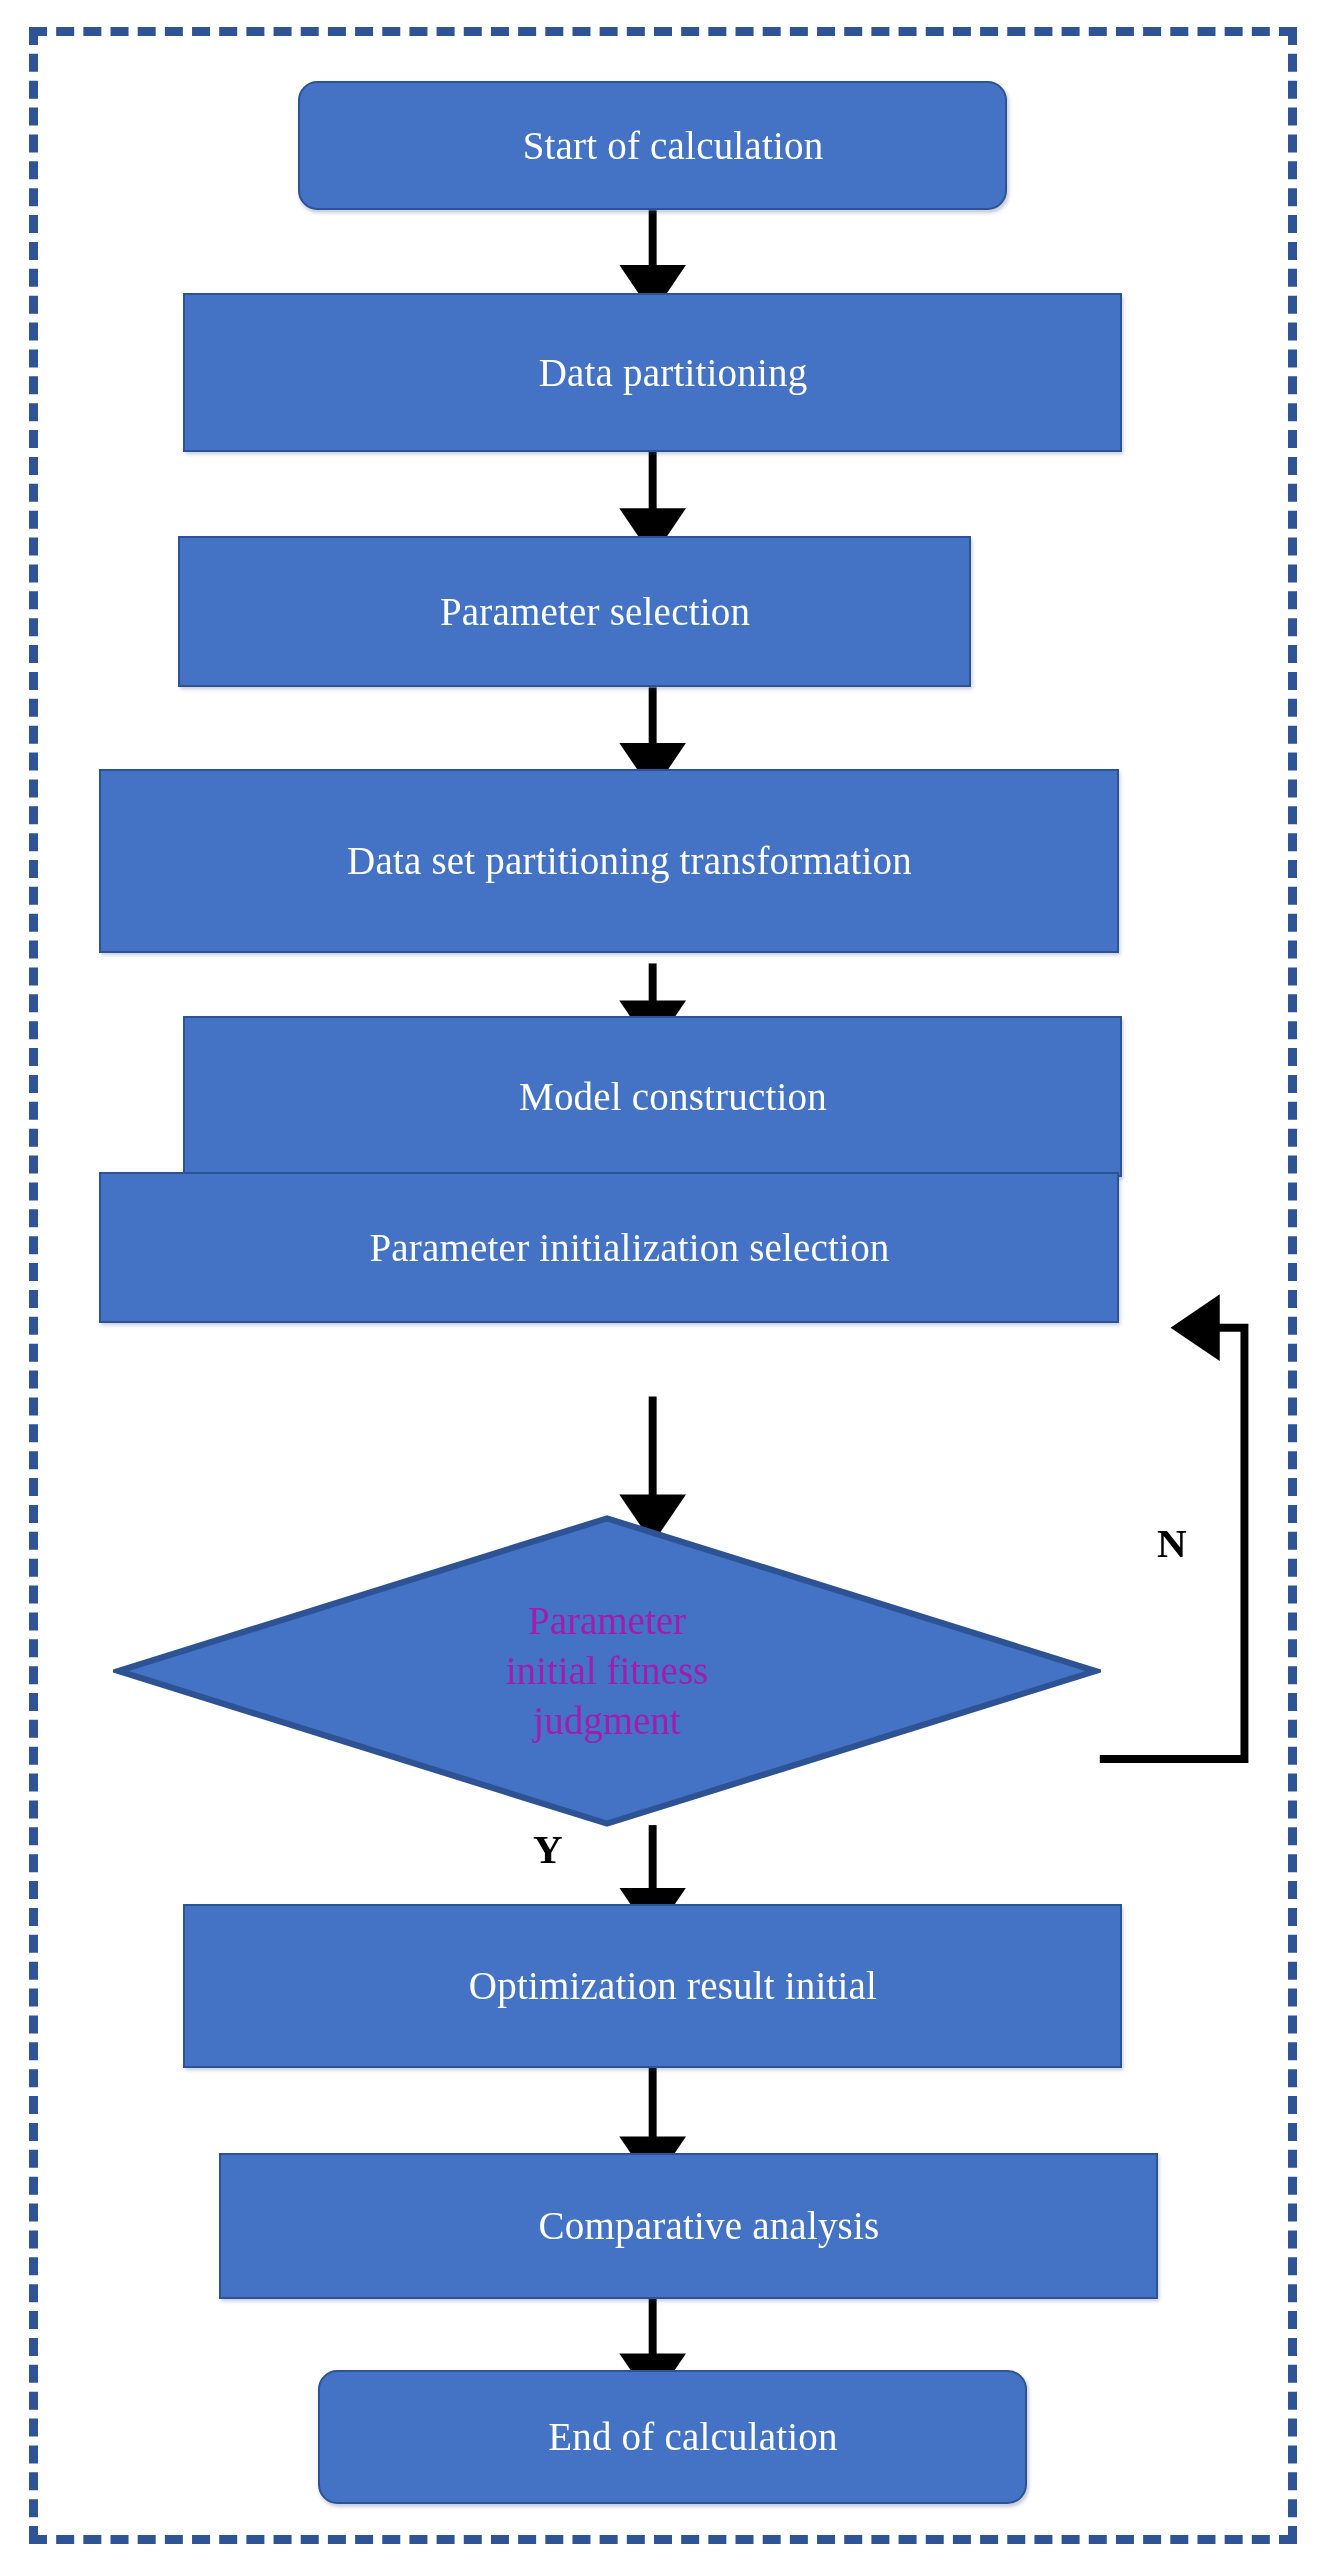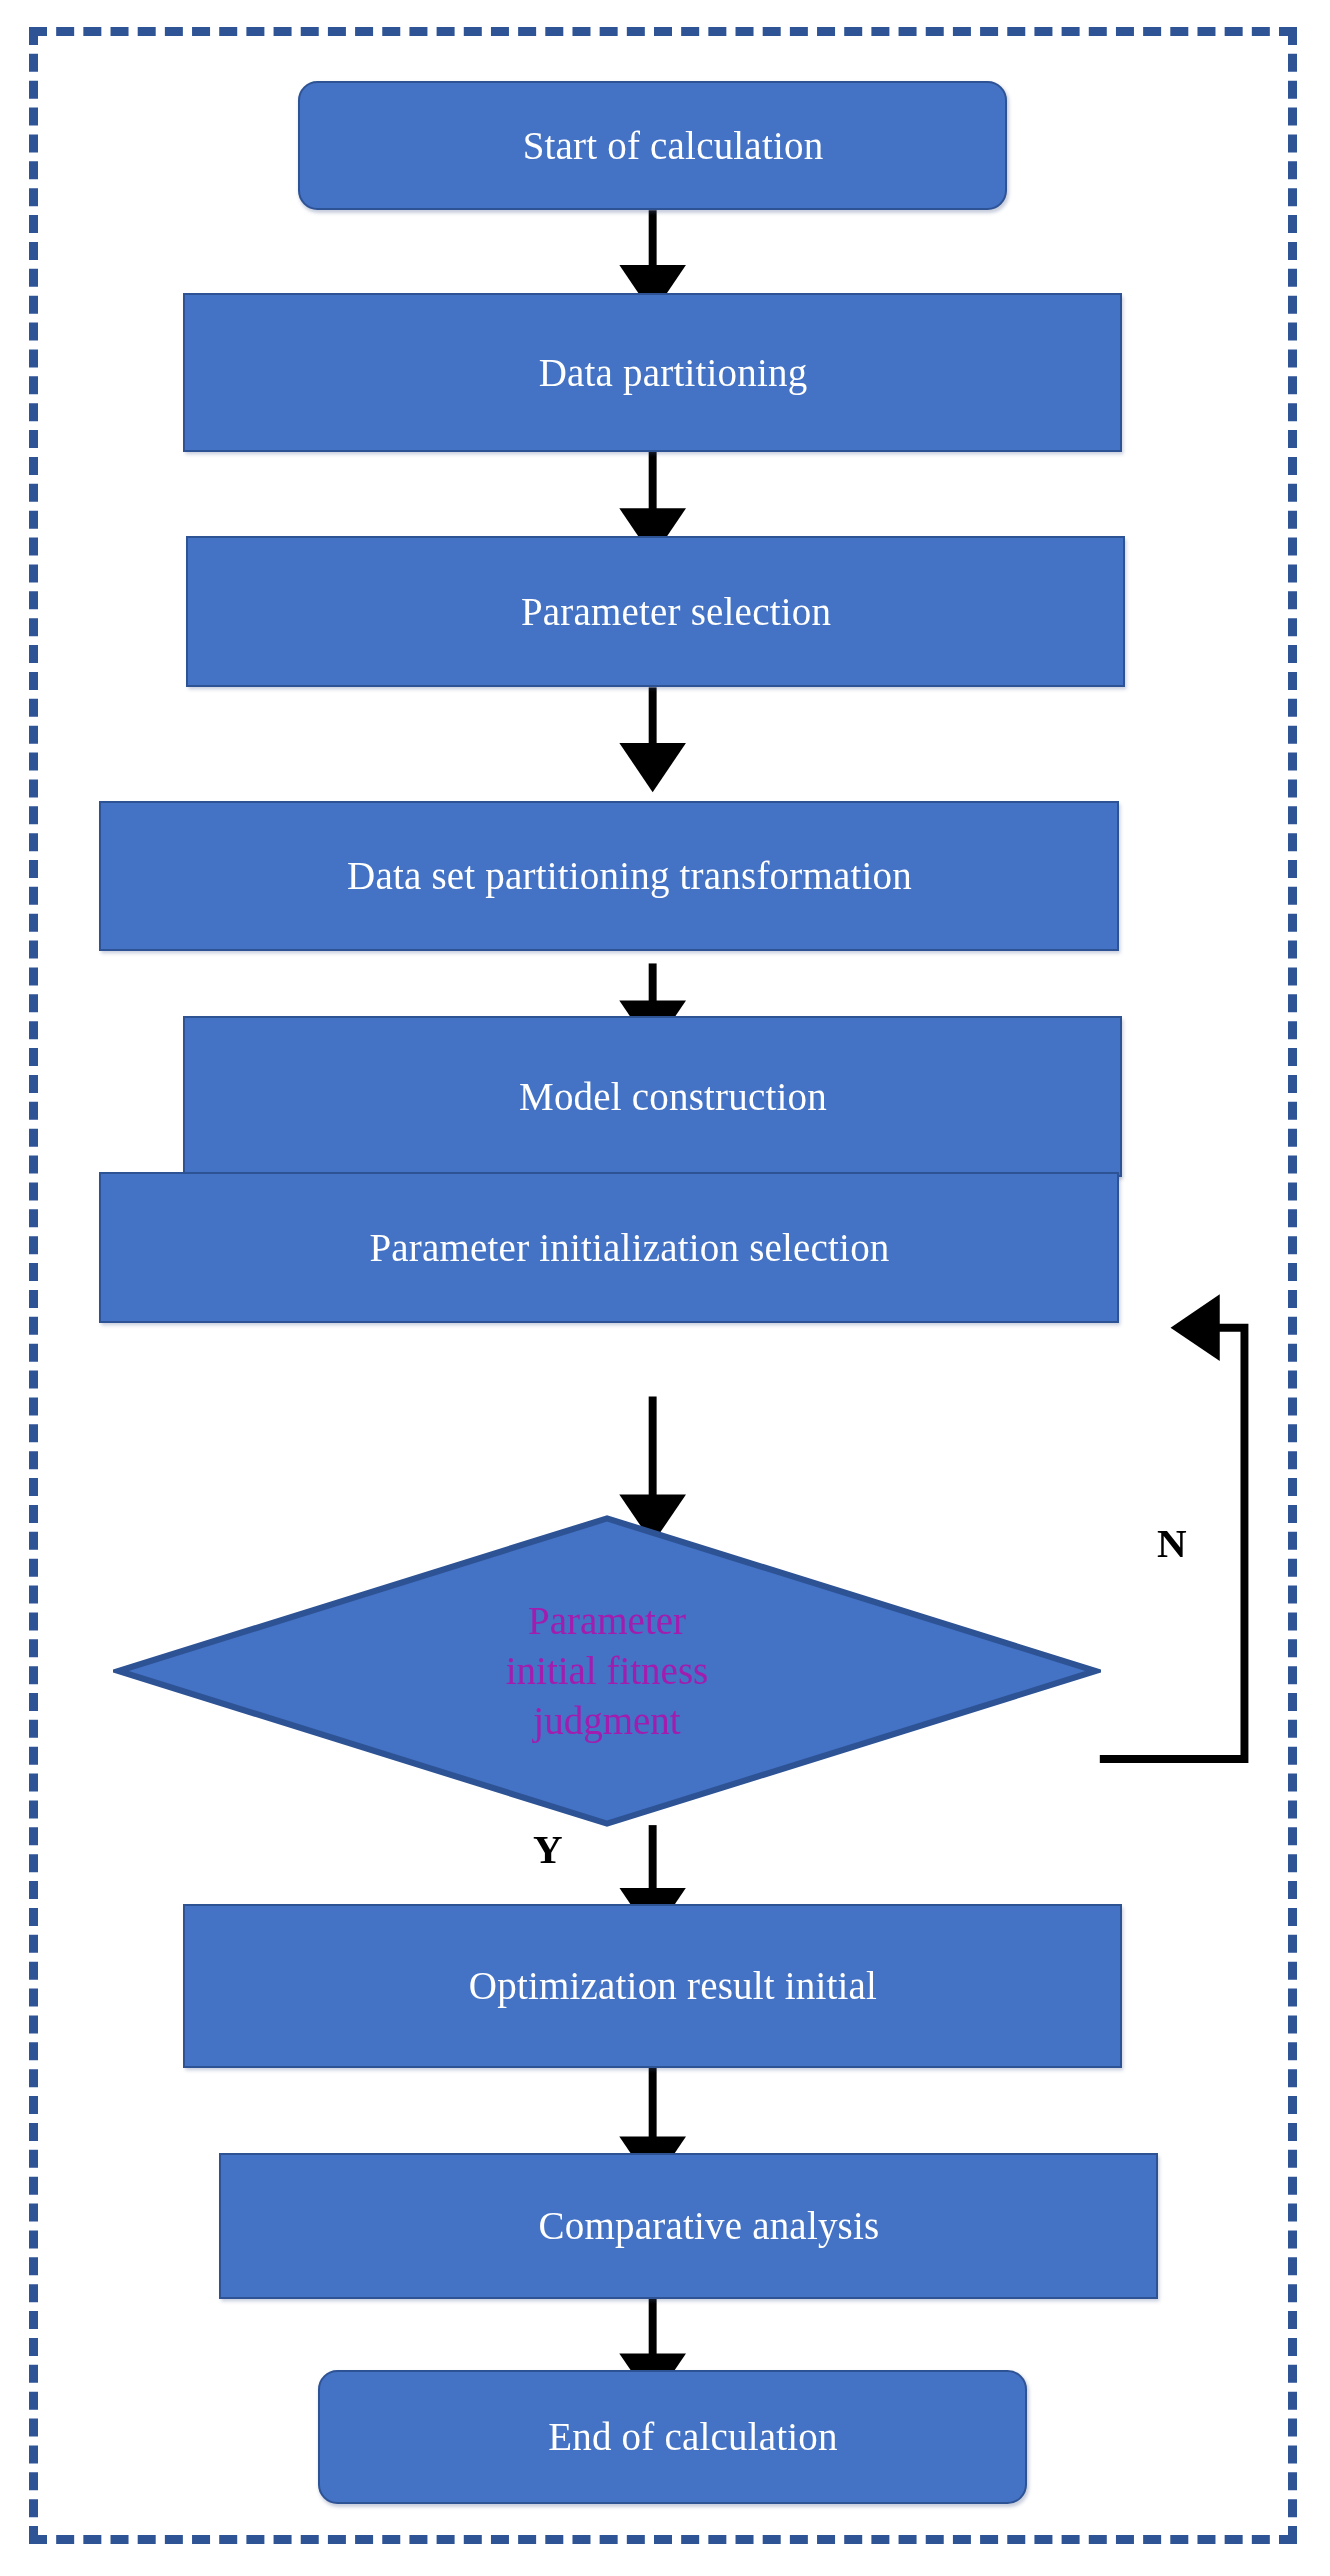--- a/index.html
+++ b/index.html
@@ -125,25 +125,25 @@
   <div class="branch-label" style="left:1157px; top:1523px;">N</div>
 
   <div class="node terminator" style="left:298px; top:81px; width:709px; height:129px;">
     <span class="node-label">Start of calculation</span>
   </div>
 
   <div class="node" style="left:183px; top:293px; width:939px; height:159px;">
     <span class="node-label">Data partitioning</span>
   </div>
 
-  <div class="node" style="left:186px; top:536px; width:939px; height:151px;">
+  <div class="node" style="left:178px; top:536px; width:793px; height:151px;">
     <span class="node-label">Parameter selection</span>
   </div>
 
-  <div class="node" style="left:99px; top:769px; width:1020px; height:150px;margin-top:32px;">
+  <div class="node" style="left:99px; top:769px; width:1020px; height:184px;">
     <span class="node-label">Data set partitioning transformation</span>
   </div>
 
   <div class="node" style="left:183px; top:1016px; width:939px; height:161px;">
     <span class="node-label">Model construction</span>
   </div>
 
   <div class="node" style="left:99px; top:1172px; width:1020px; height:151px;">
     <span class="node-label">Parameter initialization selection</span>
   </div>

